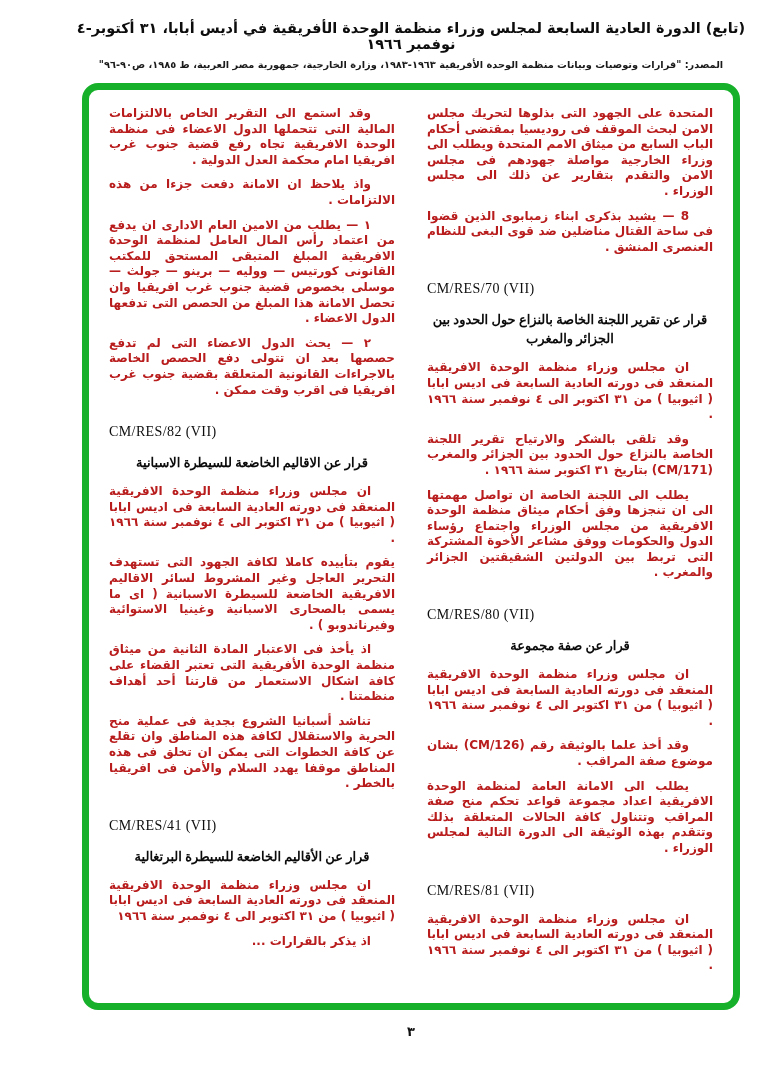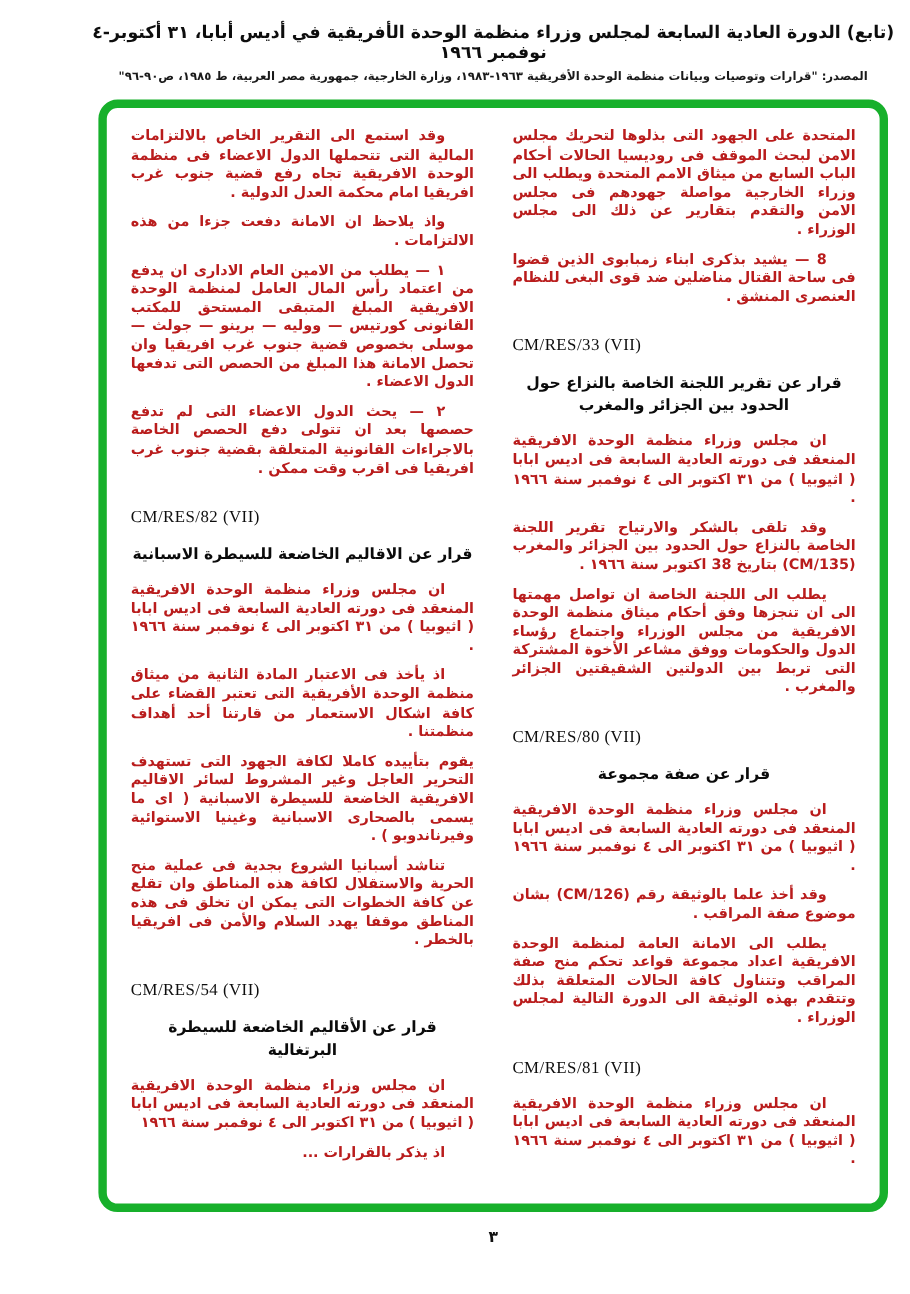--- a/index.html
+++ b/index.html
@@ -65,20 +65,21 @@
     color: #0e0e0e;
   }
 
   .title {
     text-align: center;
     font-weight: bold;
     font-size: 13px;
     line-height: 19px;
     margin: 0 0 12px 0;
     color: #0b0b0b;
+    font-family: Liberation Serif, serif;
   }
 
   .page-number {
     text-align: center;
     margin-top: 14px;
     font-size: 13px;
     font-weight: bold;
     color: #111;
   }
 </style>
@@ -87,47 +88,47 @@
 
 <div class="page">
 
   <div class="page-header">(تابع) الدورة العادية السابعة لمجلس وزراء منظمة الوحدة الأفريقية في أديس أبابا، ٣١ أكتوبر-٤ نوفمبر ١٩٦٦</div>
 
   <div class="source-line">المصدر: "قرارات وتوصيات وبيانات منظمة الوحدة الأفريقية ١٩٦٣-١٩٨٣، وزارة الخارجية، جمهورية مصر العربية، ط ١٩٨٥، ص٩٠-٩٦"</div>
 
   <div class="content-frame">
     <div class="columns">
       <div class="column">
-          <div class="para">المتحدة على الجهود التى بذلوها لتحريك مجلس الامن لبحث الموقف فى روديسيا الحالات أحكام الباب السابع من ميثاق الامم المتحدة ويطلب الى وزراء الخارجية مواصلة جهودهم فى مجلس الامن والتقدم بتقارير عن ذلك الى مجلس الوزراء .</div>
+          <div class="para">المتحدة على الجهود التى بذلوها لتحريك مجلس الامن لبحث الموقف فى روديسيا بمقتضى أحكام الباب السابع من ميثاق الامم المتحدة ويطلب الى وزراء الخارجية مواصلة جهودهم فى مجلس الامن والتقدم بتقارير عن ذلك الى مجلس الوزراء .</div>
           <div class="para indent">8 — يشيد بذكرى ابناء زمبابوى الذين قضوا فى ساحة القتال مناضلين ضد قوى البغى للنظام العنصرى المنشق .</div>
-          <div class="code">CM/RES/33  (VII)</div>
+          <div class="code">CM/RES/70  (VII)</div>
           <div class="title">قرار عن تقرير اللجنة الخاصة بالنزاع حول الحدود بين الجزائر والمغرب</div>
           <div class="para indent">ان مجلس وزراء منظمة الوحدة الافريقية المنعقد فى دورته العادية السابعة فى اديس ابابا ( اثيوبيا ) من ٣١ اكتوبر الى ٤ نوفمبر سنة ١٩٦٦ .</div>
-          <div class="para indent">وقد تلقى بالشكر والارتياح تقرير اللجنة الخاصة بالنزاع حول الحدود بين الجزائر والمغرب (CM/135) بتاريخ 38 اكتوبر سنة ١٩٦٦ .</div>
+          <div class="para indent">وقد تلقى بالشكر والارتياح تقرير اللجنة الخاصة بالنزاع حول الحدود بين الجزائر والمغرب (CM/171) بتاريخ ٣١ اكتوبر سنة ١٩٦٦ .</div>
           <div class="para indent">يطلب الى اللجنة الخاصة ان تواصل مهمتها الى ان تنجزها وفق أحكام ميثاق منظمة الوحدة الافريقية من مجلس الوزراء واجتماع رؤساء الدول والحكومات ووفق مشاعر الأخوة المشتركة التى تربط بين الدولتين الشقيقتين الجزائر والمغرب .</div>
           <div class="code">CM/RES/80  (VII)</div>
           <div class="title">قرار عن صفة مجموعة</div>
           <div class="para indent">ان مجلس وزراء منظمة الوحدة الافريقية المنعقد فى دورته العادية السابعة فى اديس ابابا ( اثيوبيا ) من ٣١ اكتوبر الى ٤ نوفمبر سنة ١٩٦٦ .</div>
           <div class="para indent">وقد أخذ علما بالوثيقة رقم (CM/126) بشان موضوع صفة المراقب .</div>
           <div class="para indent">يطلب الى الامانة العامة لمنظمة الوحدة الافريقية اعداد مجموعة قواعد تحكم منح صفة المراقب وتتناول كافة الحالات المتعلقة بذلك وتتقدم بهذه الوثيقة الى الدورة التالية لمجلس الوزراء .</div>
           <div class="code">CM/RES/81  (VII)</div>
           <div class="para indent">ان مجلس وزراء منظمة الوحدة الافريقية المنعقد فى دورته العادية السابعة فى اديس ابابا ( اثيوبيا ) من ٣١ اكتوبر الى ٤ نوفمبر سنة ١٩٦٦ .</div>
         </div>
       <div class="column">
           <div class="para indent">وقد استمع الى التقرير الخاص بالالتزامات المالية التى تتحملها الدول الاعضاء فى منظمة الوحدة الافريقية تجاه رفع قضية جنوب غرب افريقيا امام محكمة العدل الدولية .</div>
           <div class="para indent">واذ يلاحظ ان الامانة دفعت جزءا من هذه الالتزامات .</div>
           <div class="para indent">١ — يطلب من الامين العام الادارى ان يدفع من اعتماد رأس المال العامل لمنظمة الوحدة الافريقية المبلغ المتبقى المستحق للمكتب القانونى كورتيس — ووليه — برينو — جولث — موسلى بخصوص قضية جنوب غرب افريقيا وان تحصل الامانة هذا المبلغ من الحصص التى تدفعها الدول الاعضاء .</div>
           <div class="para indent">٢ — يحث الدول الاعضاء التى لم تدفع حصصها بعد ان تتولى دفع الحصص الخاصة بالاجراءات القانونية المتعلقة بقضية جنوب غرب افريقيا فى اقرب وقت ممكن .</div>
           <div class="code">CM/RES/82  (VII)</div>
           <div class="title">قرار عن الاقاليم الخاضعة للسيطرة الاسبانية</div>
           <div class="para indent">ان مجلس وزراء منظمة الوحدة الافريقية المنعقد فى دورته العادية السابعة فى اديس ابابا ( اثيوبيا ) من ٣١ اكتوبر الى ٤ نوفمبر سنة ١٩٦٦ .</div>
+          <div class="para">يقوم بتأييده كاملا لكافة الجهود التى تستهدف التحرير العاجل وغير المشروط لسائر الاقاليم الافريقية الخاضعة للسيطرة الاسبانية ( اى ما يسمى بالصحارى الاسبانية وغينيا الاستوائية وفيرناندوبو ) .</div>
           <div class="para indent">اذ يأخذ فى الاعتبار المادة الثانية من ميثاق منظمة الوحدة الأفريقية التى تعتبر القضاء على كافة اشكال الاستعمار من قارتنا أحد أهداف منظمتنا .</div>
-          <div class="para">يقوم بتأييده كاملا لكافة الجهود التى تستهدف التحرير العاجل وغير المشروط لسائر الاقاليم الافريقية الخاضعة للسيطرة الاسبانية ( اى ما يسمى بالصحارى الاسبانية وغينيا الاستوائية وفيرناندوبو ) .</div>
           <div class="para indent">تناشد أسبانيا الشروع بجدية فى عملية منح الحرية والاستقلال لكافة هذه المناطق وان تقلع عن كافة الخطوات التى يمكن ان تخلق فى هذه المناطق موقفا يهدد السلام والأمن فى افريقيا بالخطر .</div>
-          <div class="code">CM/RES/54  (VII)</div>
+          <div class="code">CM/RES/41  (VII)</div>
           <div class="title">قرار عن الأقاليم الخاضعة للسيطرة البرتغالية</div>
           <div class="para indent">ان مجلس وزراء منظمة الوحدة الافريقية المنعقد فى دورته العادية السابعة فى اديس ابابا ( اثيوبيا ) من ٣١ اكتوبر الى ٤ نوفمبر سنة ١٩٦٦</div>
           <div class="para indent">اذ يذكر بالقرارات ...</div>
         </div>
     </div>
   </div>
 
   <div class="page-number">٣</div>
 
 </div>

